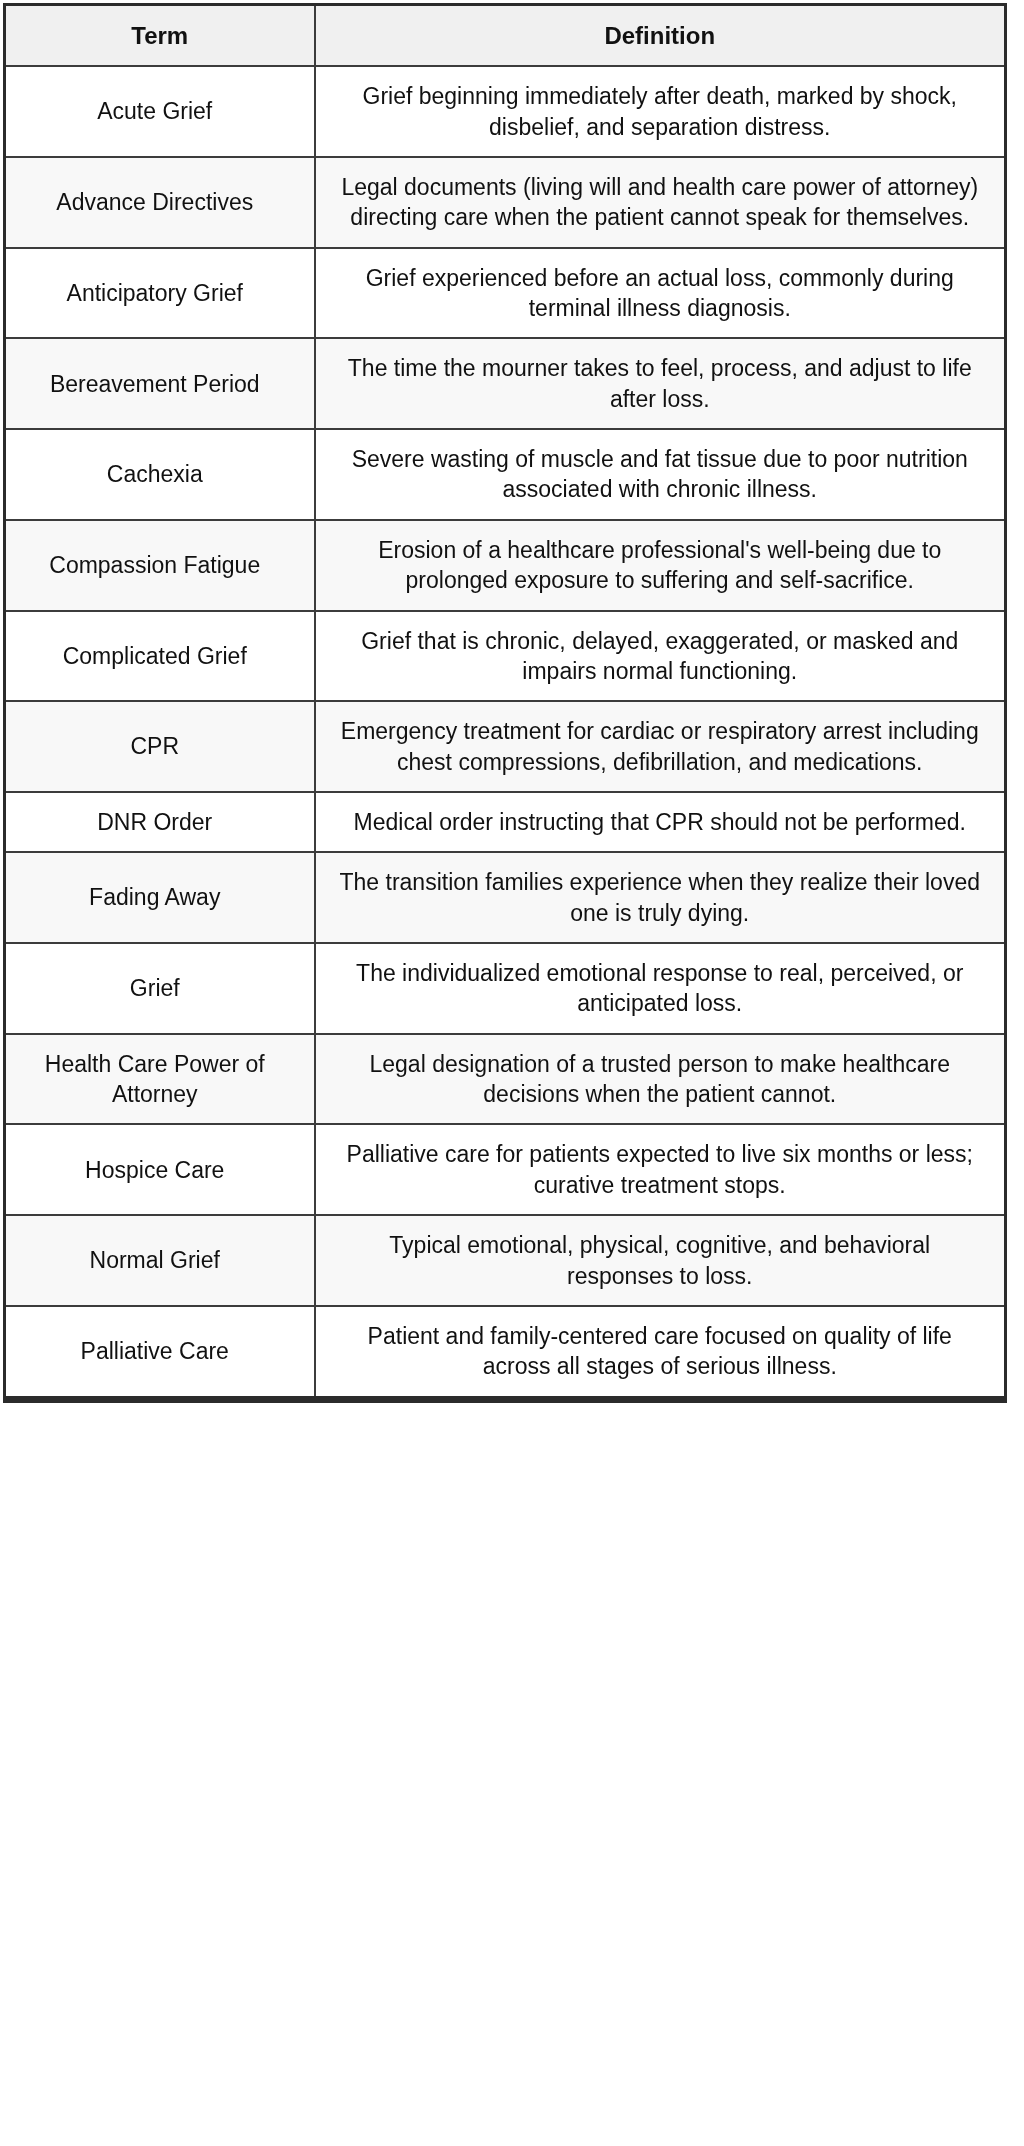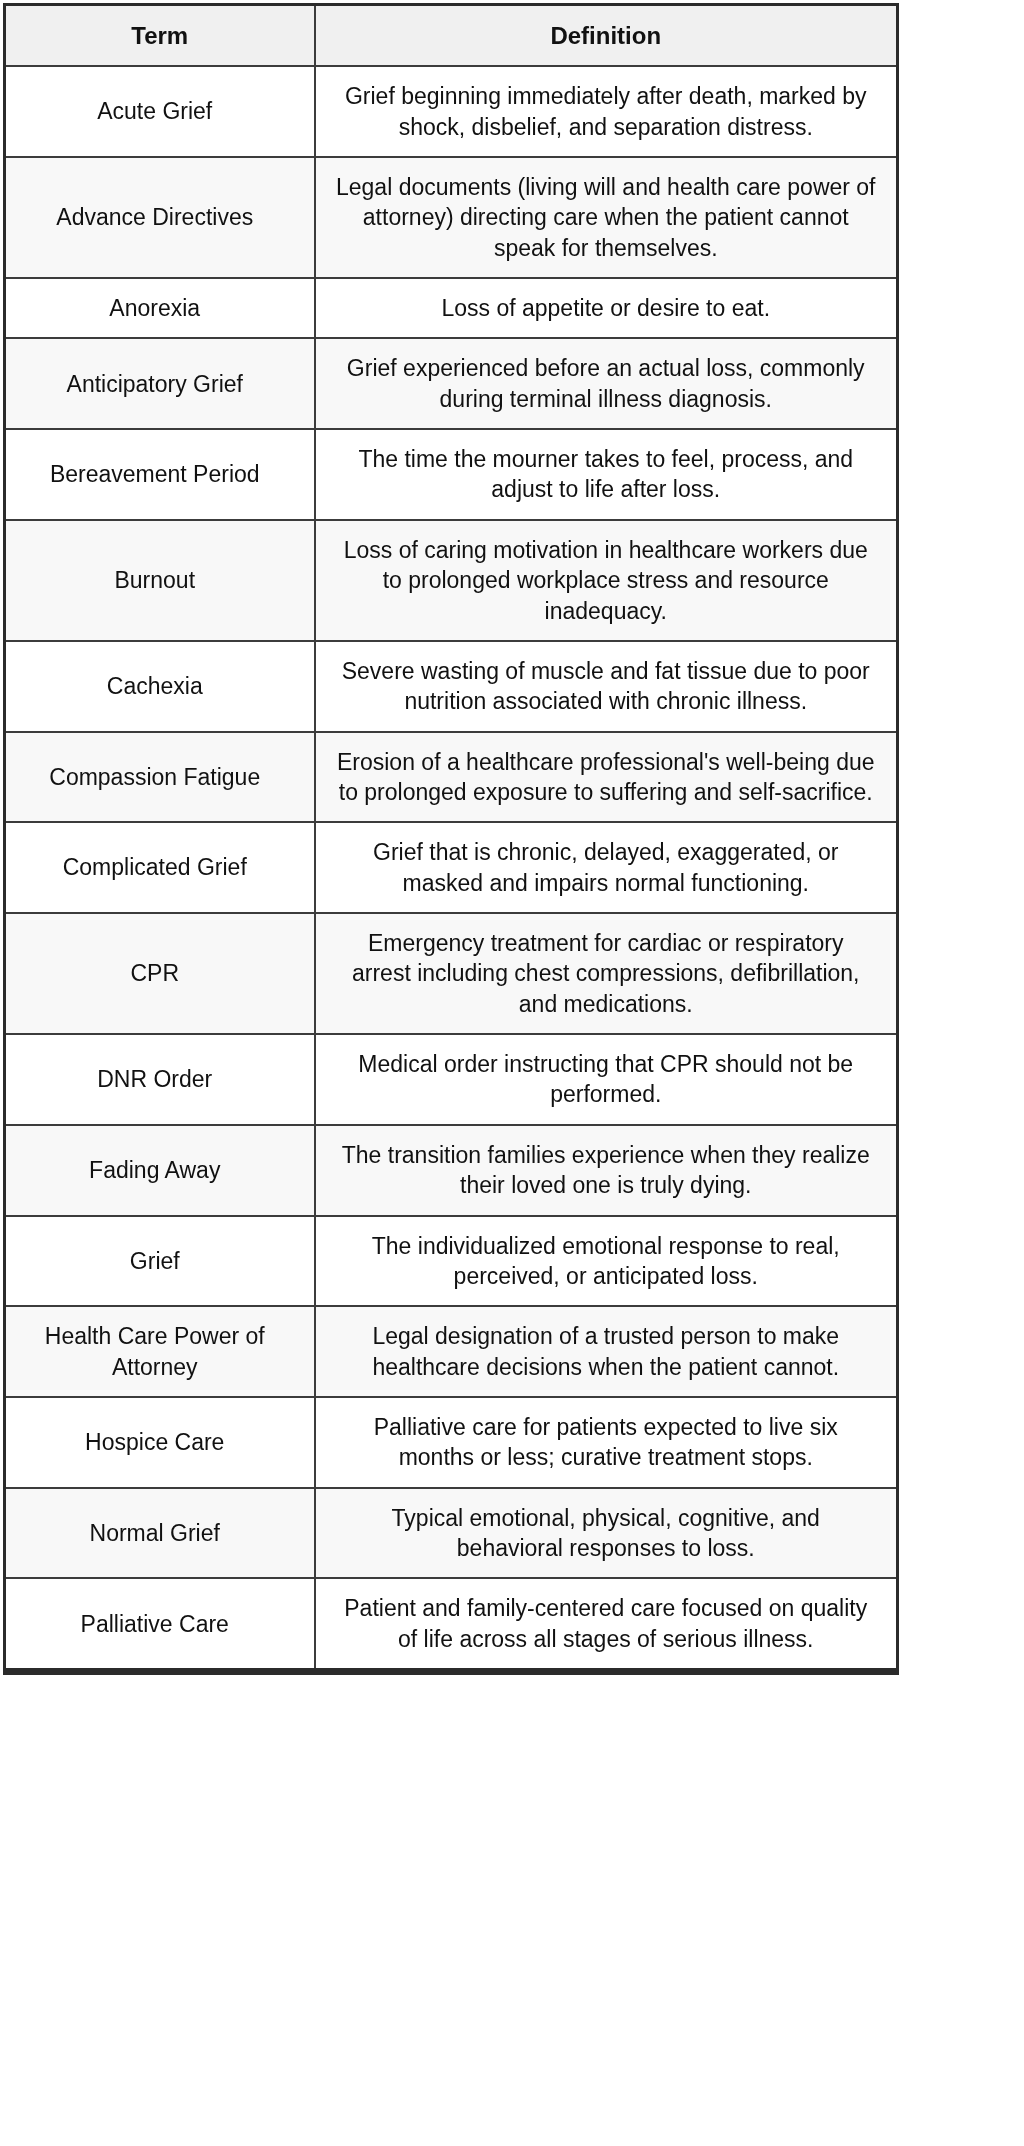--- a/index.html
+++ b/index.html
@@ -15,21 +15,21 @@
     padding: 0;
     background: #ffffff;
     width: 1024px;
   }
   body {
     font-family: "Liberation Sans", "DejaVu Sans", sans-serif;
     color: var(--text-color);
   }
   table.glossary {
     border-collapse: collapse;
-    width: 896px;
+    width: 1004px;
     margin: 3px;
     border: 3px solid var(--outer-border);
     border-bottom-width: 7px;
     table-layout: fixed;
   }
   th, td {
     border: 2px solid var(--border-color);
     text-align: center;
     vertical-align: middle;
   }
@@ -68,34 +68,26 @@
   <tbody id="glossary-body">
       <tr>
         <td class="term-cell">Acute Grief</td>
         <td class="definition-cell">Grief beginning immediately after death, marked by shock, disbelief, and separation distress.</td>
       </tr>
       <tr>
         <td class="term-cell">Advance Directives</td>
         <td class="definition-cell">Legal documents (living will and health care power of attorney) directing care when the patient cannot speak for themselves.</td>
       </tr>
       <tr>
-        <td class="term-cell">Anorexia</td>
-        <td class="definition-cell">Loss of appetite or desire to eat.</td>
-      </tr>
-      <tr>
         <td class="term-cell">Anticipatory Grief</td>
         <td class="definition-cell">Grief experienced before an actual loss, commonly during terminal illness diagnosis.</td>
       </tr>
       <tr>
         <td class="term-cell">Bereavement Period</td>
         <td class="definition-cell">The time the mourner takes to feel, process, and adjust to life after loss.</td>
-      </tr>
-      <tr>
-        <td class="term-cell">Burnout</td>
-        <td class="definition-cell">Loss of caring motivation in healthcare workers due to prolonged workplace stress and resource inadequacy.</td>
       </tr>
       <tr>
         <td class="term-cell">Cachexia</td>
         <td class="definition-cell">Severe wasting of muscle and fat tissue due to poor nutrition associated with chronic illness.</td>
       </tr>
       <tr>
         <td class="term-cell">Compassion Fatigue</td>
         <td class="definition-cell">Erosion of a healthcare professional's well-being due to prolonged exposure to suffering and self-sacrifice.</td>
       </tr>
       <tr>

